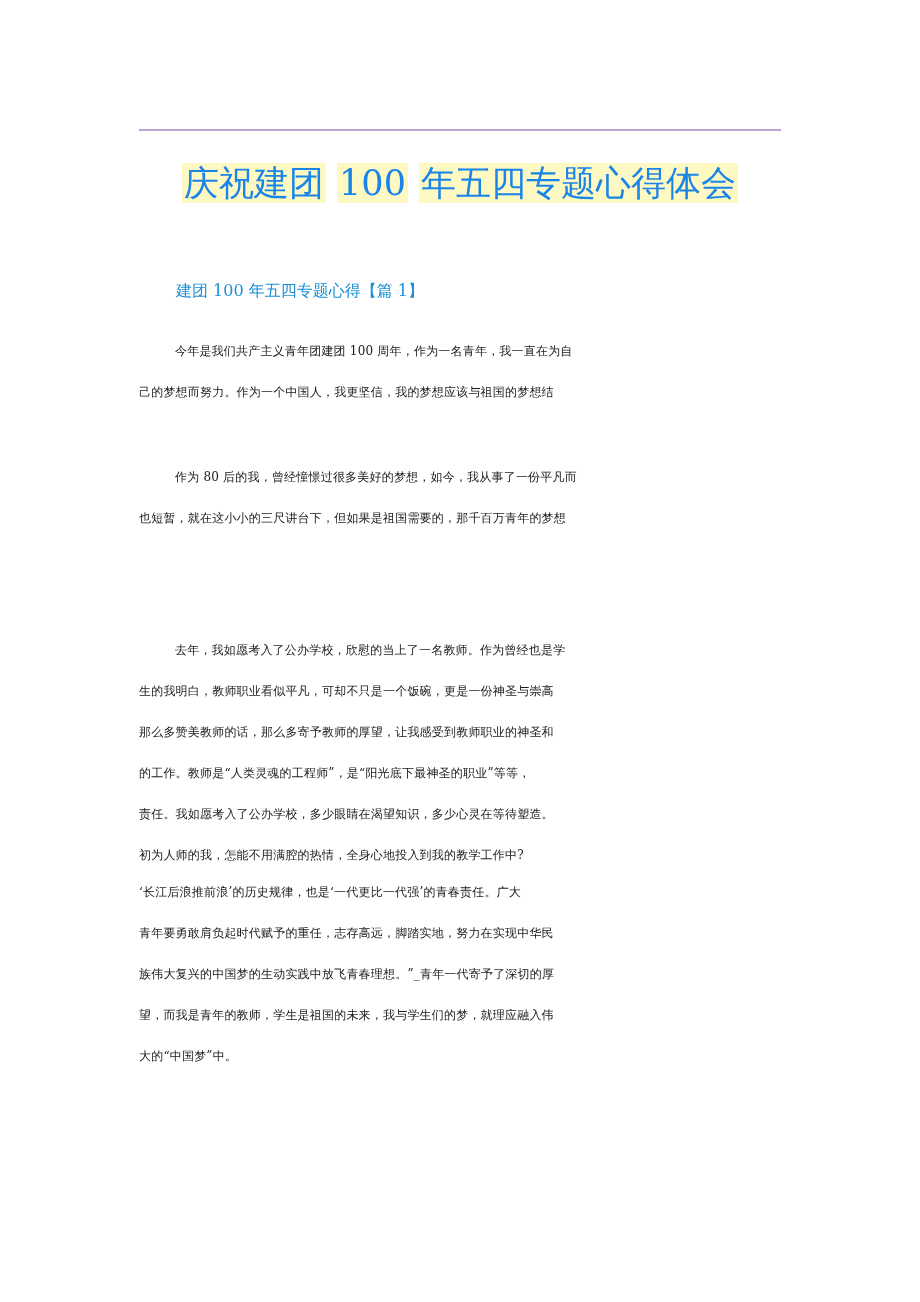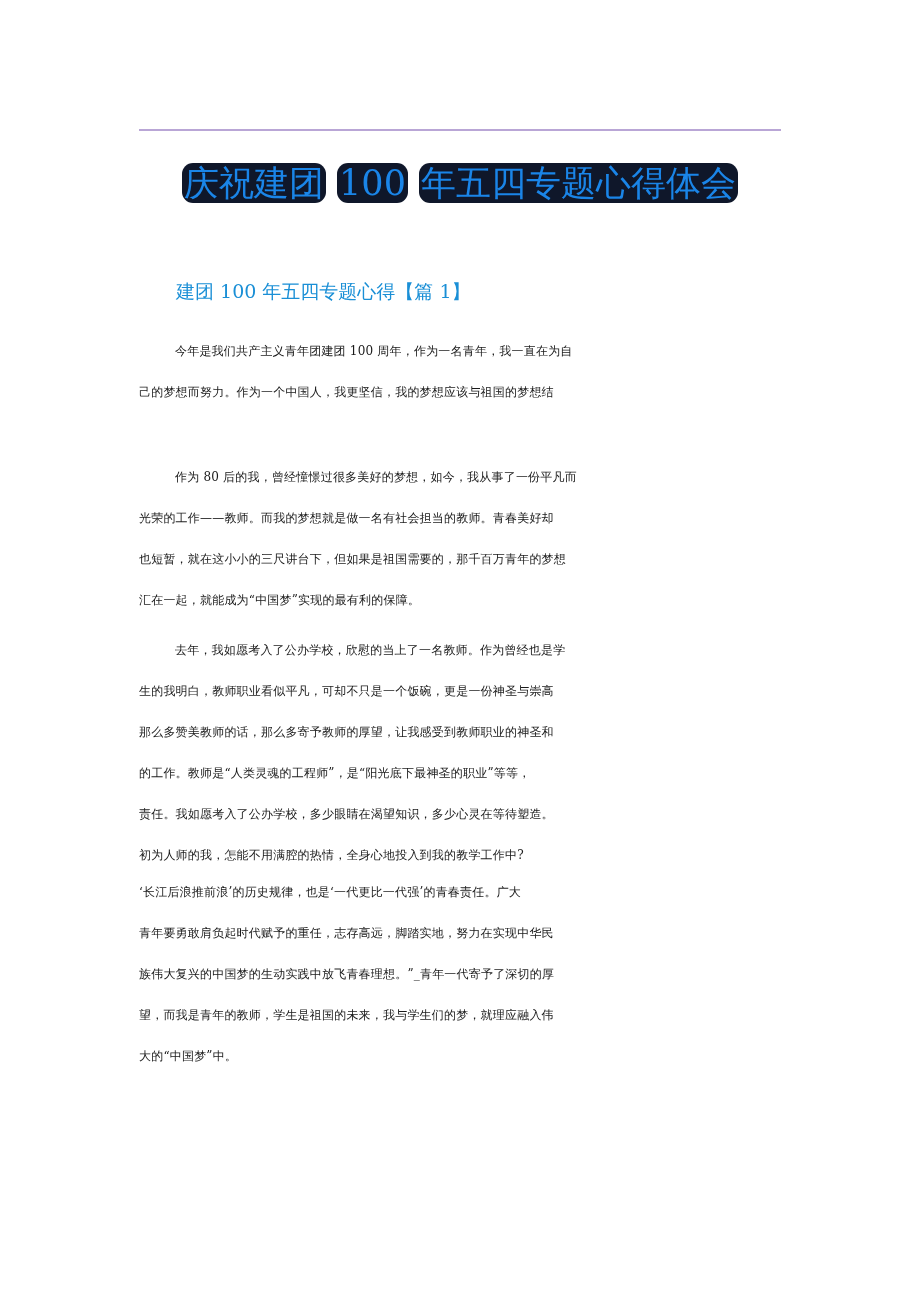--- a/index.html
+++ b/index.html
@@ -2,22 +2,22 @@
 <html><head>
   <meta charset="utf-8">
   <style>
     html, body { margin: 0; padding: 0; background: #ffffff; }
     body { width: 920px; height: 1302px; position: relative; overflow: hidden;
            font-family: "DejaVu Serif", "Liberation Serif", serif; color: #1a1a1a; }
     .rule { position: absolute; left: 139px; top: 129px; width: 642px; height: 0;
             border-top: 2px solid #b9a6d6; }
     .title { position: absolute; left: 0; top: 160px; width: 920px; text-align: center;
              font-size: 35px; line-height: 46px; color: #1a85e8; white-space: nowrap; }
-    .title span { background: #0f172a; padding: 0 2px; border-radius: 11px; }
-    .section-heading { position: absolute; left: 176px; top: 279px; font-size: 19px;
+    .title span { background: #fef9c3; padding: 0 2px; }
+    .section-heading { position: absolute; left: 176px; top: 279px; font-size: 16px;
                        line-height: 24px; color: #1a8fd6; white-space: nowrap; }
     .para { position: absolute; left: 139px; width: 645px; font-size: 12px;
             line-height: 41px; text-indent: 36px; letter-spacing: 0.2px; text-align: justify; }
     .line { display: block; white-space: nowrap; text-indent: 0; }
     .line.first { padding-left: 36px; }
   </style>
 </head>
 <body>
 
 <div class="rule"></div>
@@ -30,23 +30,21 @@
 
 <div class="section-heading">建团 100 年五四专题心得【篇 1】</div>
 
 <div class="para" style="top:331px">
   <span class="line first">今年是我们共产主义青年团建团 100 周年，作为一名青年，我一直在为自</span>
   <span class="line">己的梦想而努力。作为一个中国人，我更坚信，我的梦想应该与祖国的梦想结</span>
 </div>
 
 <div class="para" style="top:457px">
   <span class="line first">作为 80 后的我，曾经憧憬过很多美好的梦想，如今，我从事了一份平凡而</span>
-  <span class="line">光荣的工作——教师。而我的梦想就是做一名有社会担当的教师。青春美好却</span>
   <span class="line">也短暂，就在这小小的三尺讲台下，但如果是祖国需要的，那千百万青年的梦想</span>
-  <span class="line">汇在一起，就能成为“中国梦”实现的最有利的保障。</span>
 </div>
 
 <div class="para" style="top:630px">
   <span class="line first">去年，我如愿考入了公办学校，欣慰的当上了一名教师。作为曾经也是学</span>
   <span class="line">生的我明白，教师职业看似平凡，可却不只是一个饭碗，更是一份神圣与崇高</span>
   <span class="line">那么多赞美教师的话，那么多寄予教师的厚望，让我感受到教师职业的神圣和</span>
   <span class="line">的工作。教师是“人类灵魂的工程师”，是“阳光底下最神圣的职业”等等，</span>
   <span class="line">责任。我如愿考入了公办学校，多少眼睛在渴望知识，多少心灵在等待塑造。</span>
   <span class="line">初为人师的我，怎能不用满腔的热情，全身心地投入到我的教学工作中?</span>
 </div>

